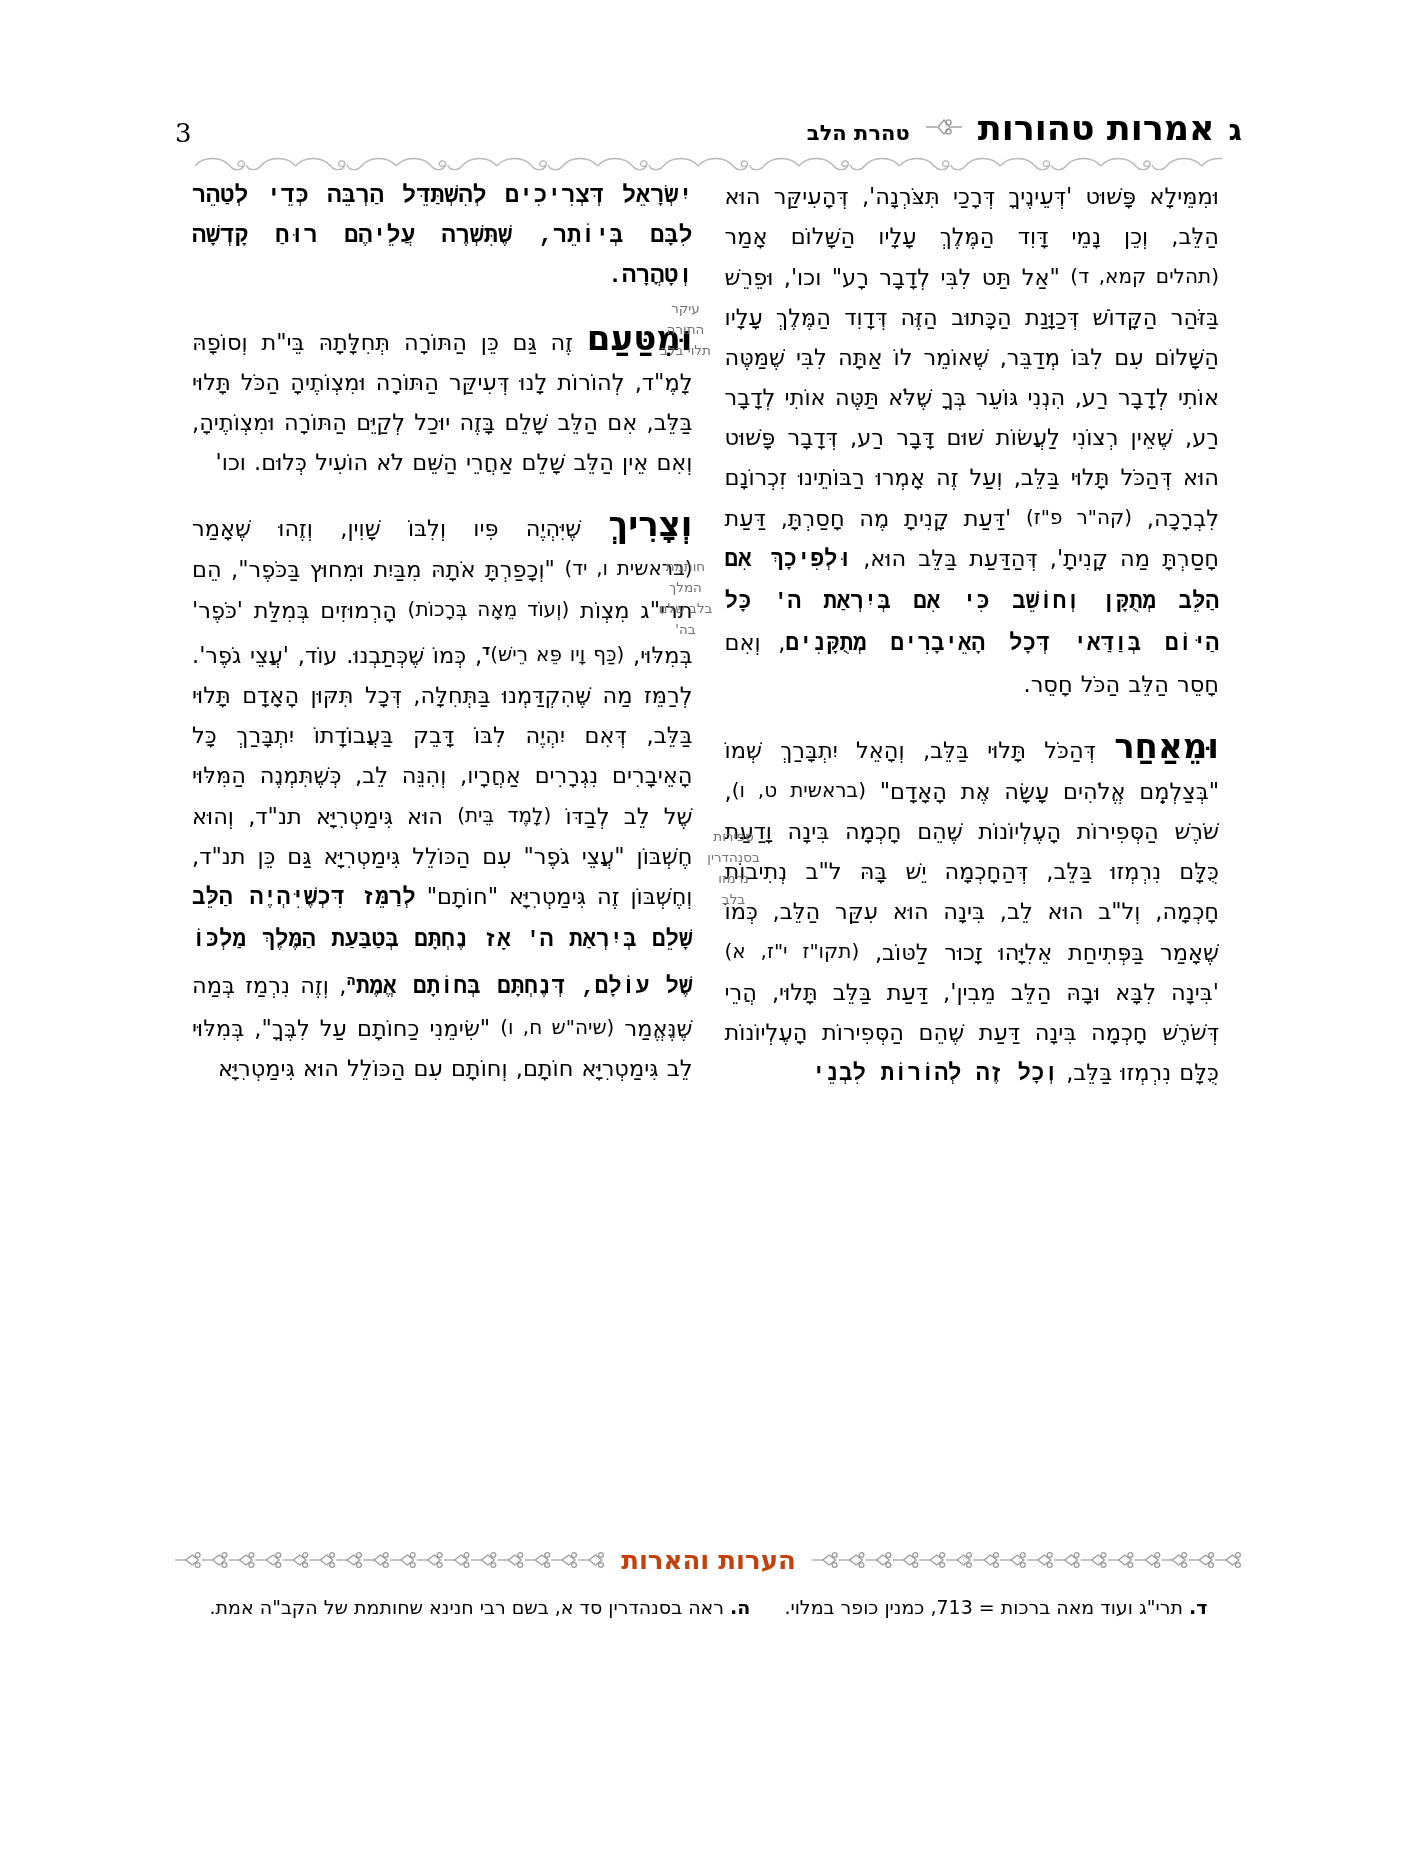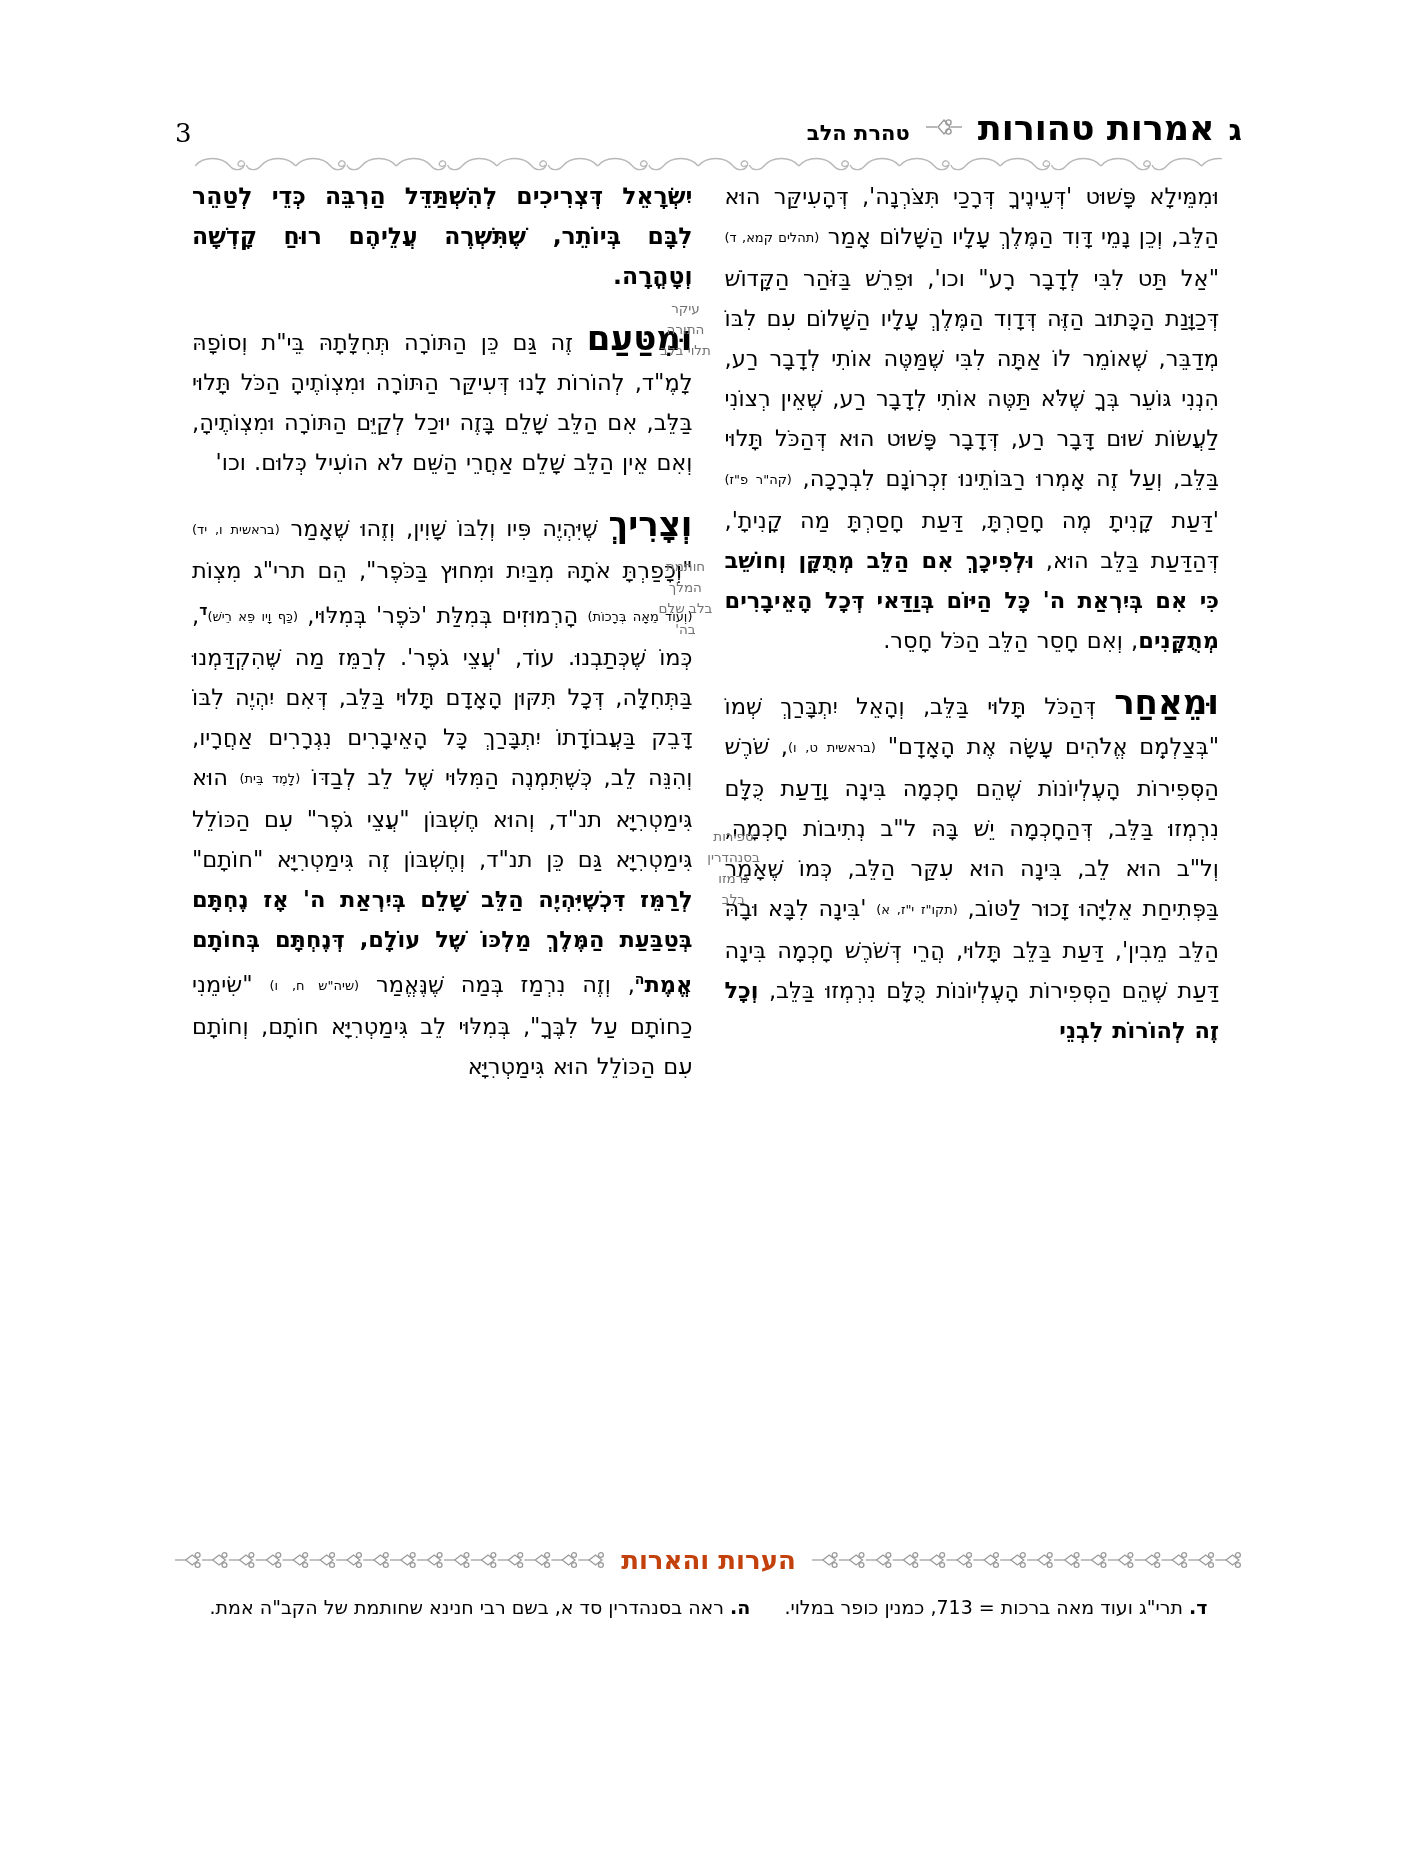--- a/index.html
+++ b/index.html
@@ -111,23 +111,23 @@
     direction: rtl;
     margin: 0 0 4px 0;
     word-spacing: 1px;
   }
   .btext.last { text-align: justify; }
 
   .lead {
     font-weight: bold;
     font-size: 34px;
   }
-  .bold { font-weight: bold; }
+  .bold { font-weight: bold; font-family: Liberation Mono, monospace; }
   .src {
-    font-size: 13px;
+    font-size: 20px;
     font-weight: normal;
     vertical-align: 2px;
     white-space: nowrap;
   }
   .fn-mark {
     font-size: 14px;
     font-weight: bold;
     vertical-align: 8px;
   }
   .spacer { height: 18px; }

